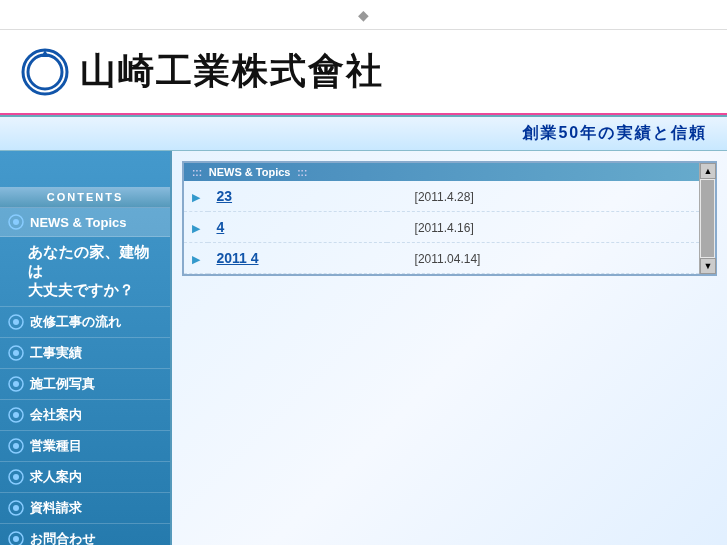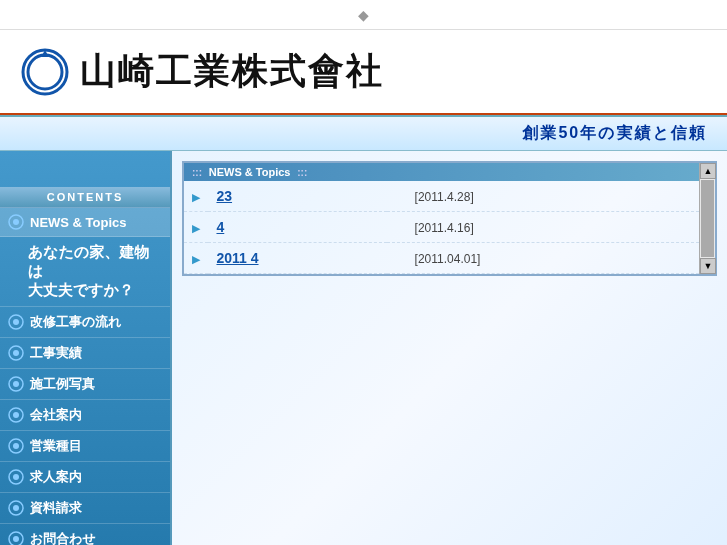--- a/index.html
+++ b/index.html
@@ -26,21 +26,21 @@
       color: #999;
     }
 
     
     .header {
       background: #fff;
       padding: 10px 20px;
       display: flex;
       align-items: center;
       height: 85px;
-      border-bottom: 2px solid #c2410c;
+      border-bottom: 2px solid #ec4899;
     }
     .logo-area {
       display: flex;
       align-items: center;
       gap: 10px;
     }
     .logo-icon {
       width: 50px;
       height: 50px;
     }
@@ -356,21 +356,21 @@
           </tr>
 
           <tr class="news-row">
             <td style="width:24px; text-align:center;">
               <span style="color:#3399cc; font-size:11px;">▶</span>
             </td>
             <td>
               <span class="news-num">2011 4</span>
             </td>
             <td>
-              <span class="news-date">[2011.04.01]</span>
+              <span class="news-date">[2011.04.14]</span>
             </td>
           </tr>
         </tbody>
           </table>
       </div>
 
       <div class="scrollbar-area">
         <div class="scroll-btn">▲</div>
         <div class="scroll-thumb"></div>
         <div class="scroll-btn">▼</div>

